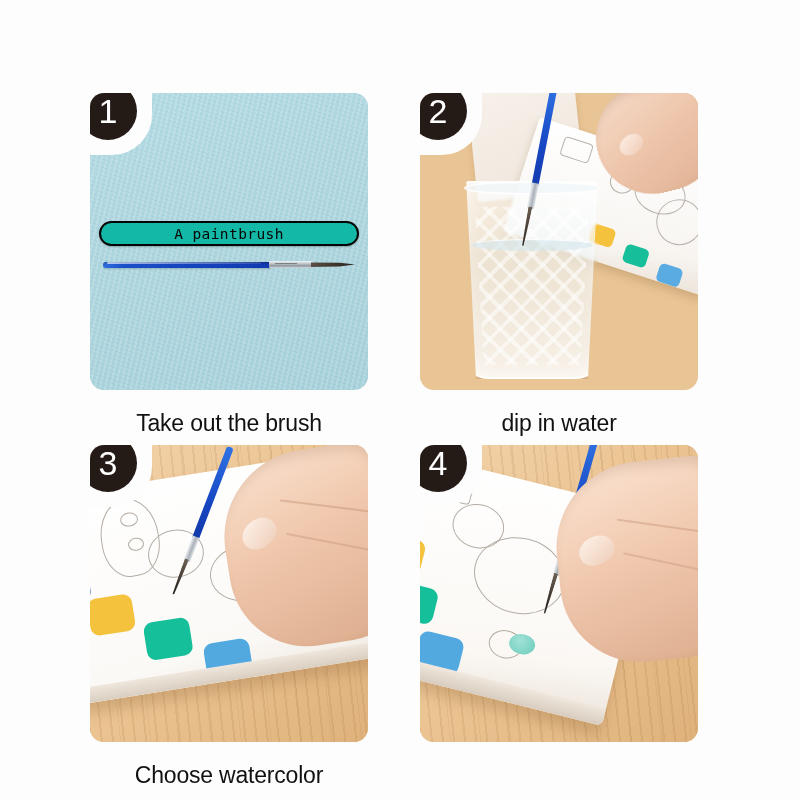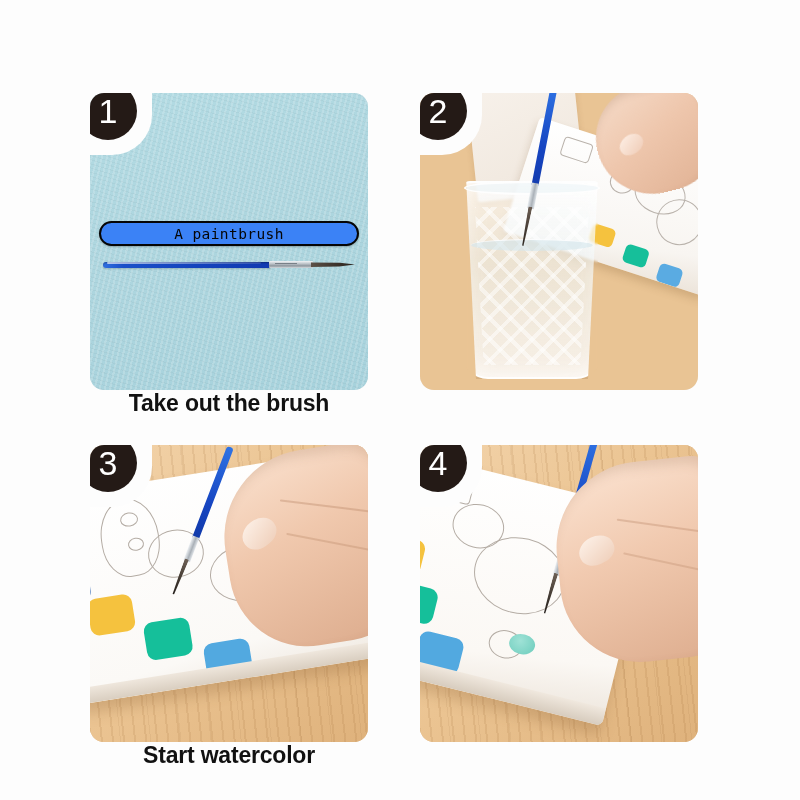--- a/index.html
+++ b/index.html
@@ -55,40 +55,40 @@
     background: #241a16;
     color: #ffffff;
     display: flex; align-items: center; justify-content: center;
     font-size: 34px; font-weight: normal; line-height: 1;
     font-family: "Liberation Sans", sans-serif;
   }
 
   .caption {
     width: 278px;
     text-align: center;
-    margin-top: 0;
+    margin-top: 20px;
     font-size: 23px;
-    font-weight: bold;
+    font-weight: normal;
     color: #111;
     letter-spacing: -0.2px;
     font-family: "Liberation Sans", sans-serif;
   }
 
   
   .p1-bg {
     position: absolute; inset: 0;
     background:
       repeating-linear-gradient(103deg, rgba(255,255,255,.16) 0 2px, rgba(0,0,0,0) 2px 5px),
       repeating-linear-gradient(17deg, rgba(0,0,0,.030) 0 1px, rgba(0,0,0,0) 1px 4px),
       linear-gradient(160deg, #b3dbe3 0%, #aed6df 45%, #a7d2dc 100%);
   }
   .p1-label {
     position: absolute; left: 9px; top: 128px;
     width: 260px; height: 25px;
-    background: #3b82f6;
+    background: #14b8a6;
     border: 2.5px solid #050505;
     border-radius: 13px;
     display: flex; align-items: center; justify-content: center;
     box-shadow: 0 1px 2px rgba(0,0,0,.25);
   }
   .p1-label span {
     font-family: "DejaVu Sans Mono", monospace;
     font-size: 14.5px; color: #050505; letter-spacing: 0.4px;
     white-space: nowrap;
   }
@@ -435,20 +435,21 @@
 
         <div class="hand-2">
           <div class="nail"></div>
         </div>
 
         <div class="badge-wrap">
           <div class="badge-bg"></div>
           <div class="badge">2</div>
         </div>
       </div>
+      <div class="caption">dip in water</div>
     </div>
 
     <div class="step s3">
       <div class="photo">
         <div class="wood-b"></div>
 
         <div class="p3-book">
           <div class="d d1"></div>
           <div class="d d2"></div>
           <div class="d d3"></div>
@@ -472,21 +473,21 @@
           <div class="thumbnail"></div>
           <div class="crease"></div>
           <div class="crease2"></div>
         </div>
 
         <div class="badge-wrap">
           <div class="badge-bg"></div>
           <div class="badge">3</div>
         </div>
       </div>
-      <div class="caption">Start watercolor</div>
+      <div class="caption">Choose watercolor</div>
     </div>
 
     <div class="step s4">
       <div class="photo">
         <div class="wood-b"></div>
 
         <div class="p4-book">
           <div class="d d1"></div>
           <div class="d d2"></div>
           <div class="d d3"></div>

